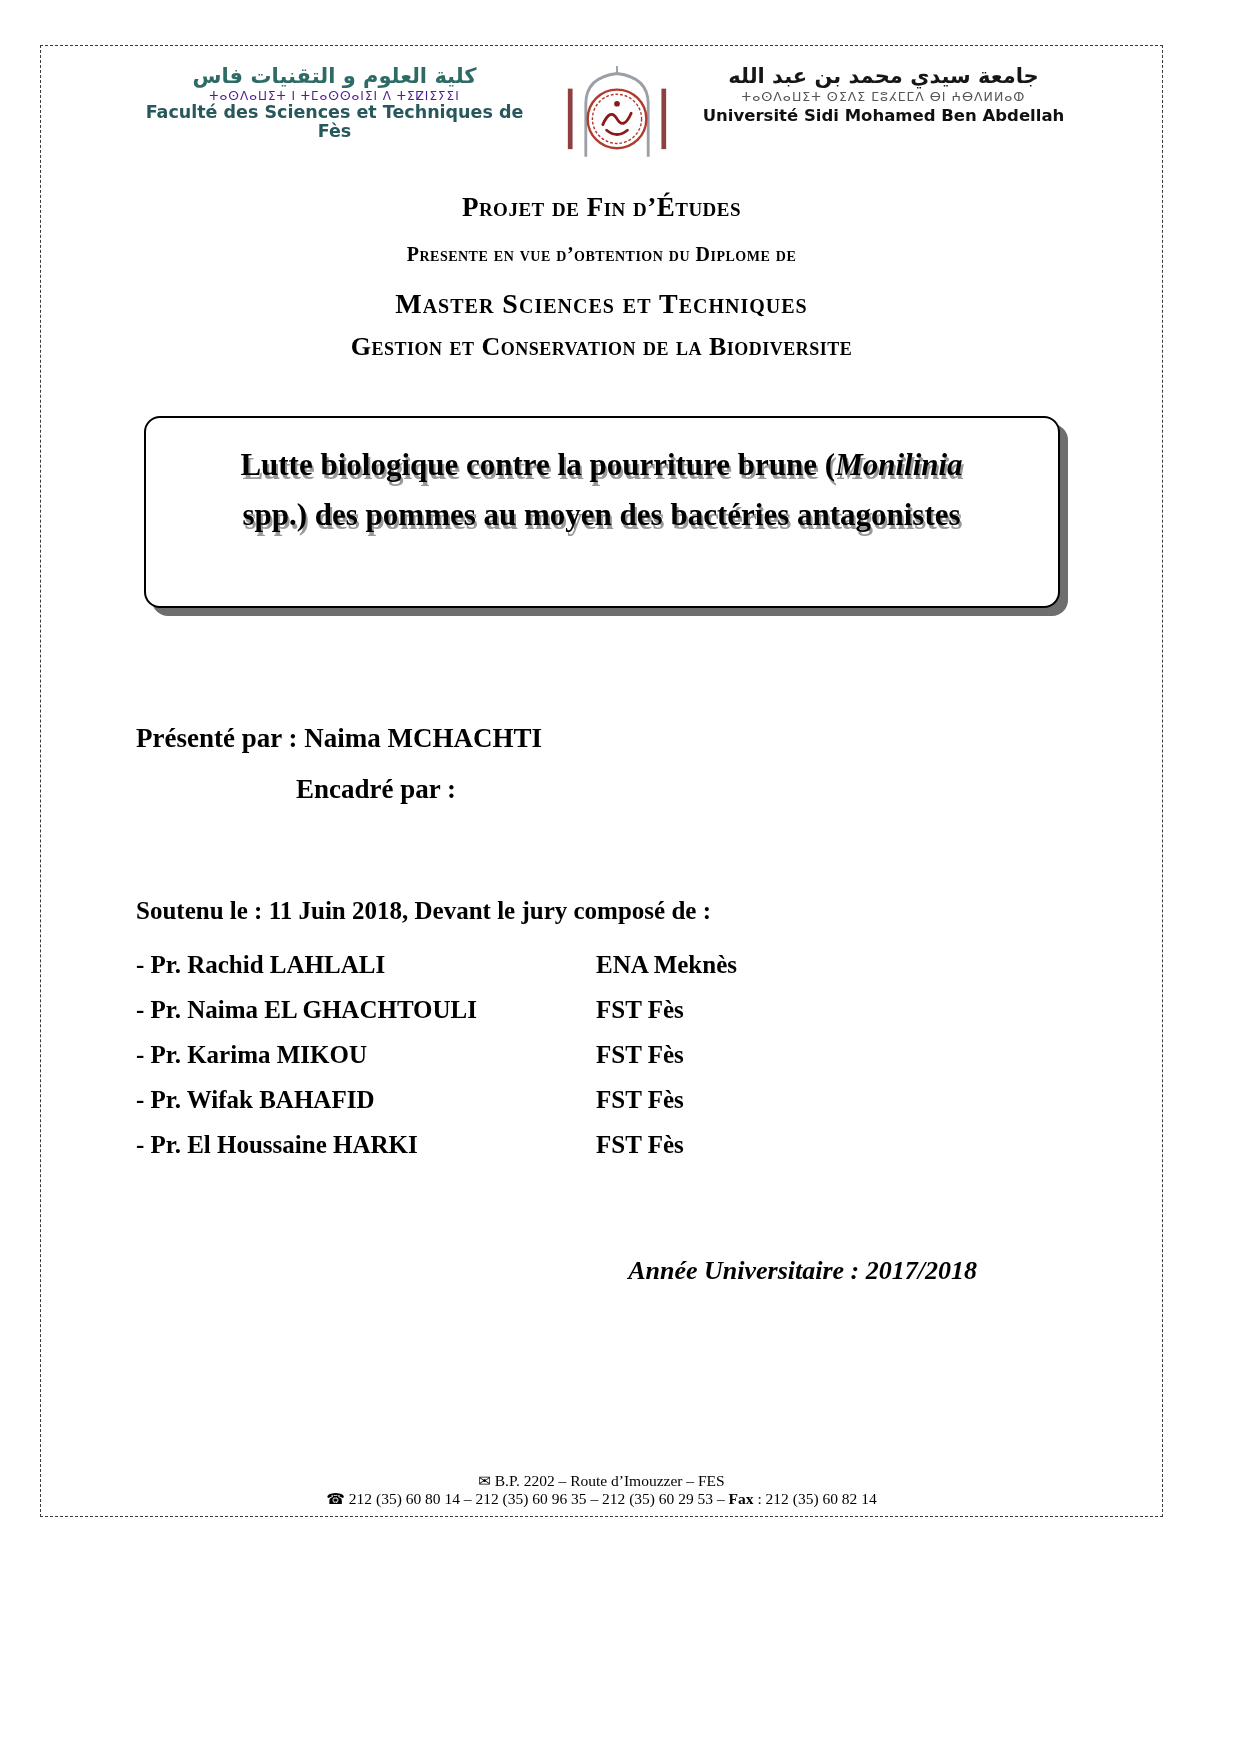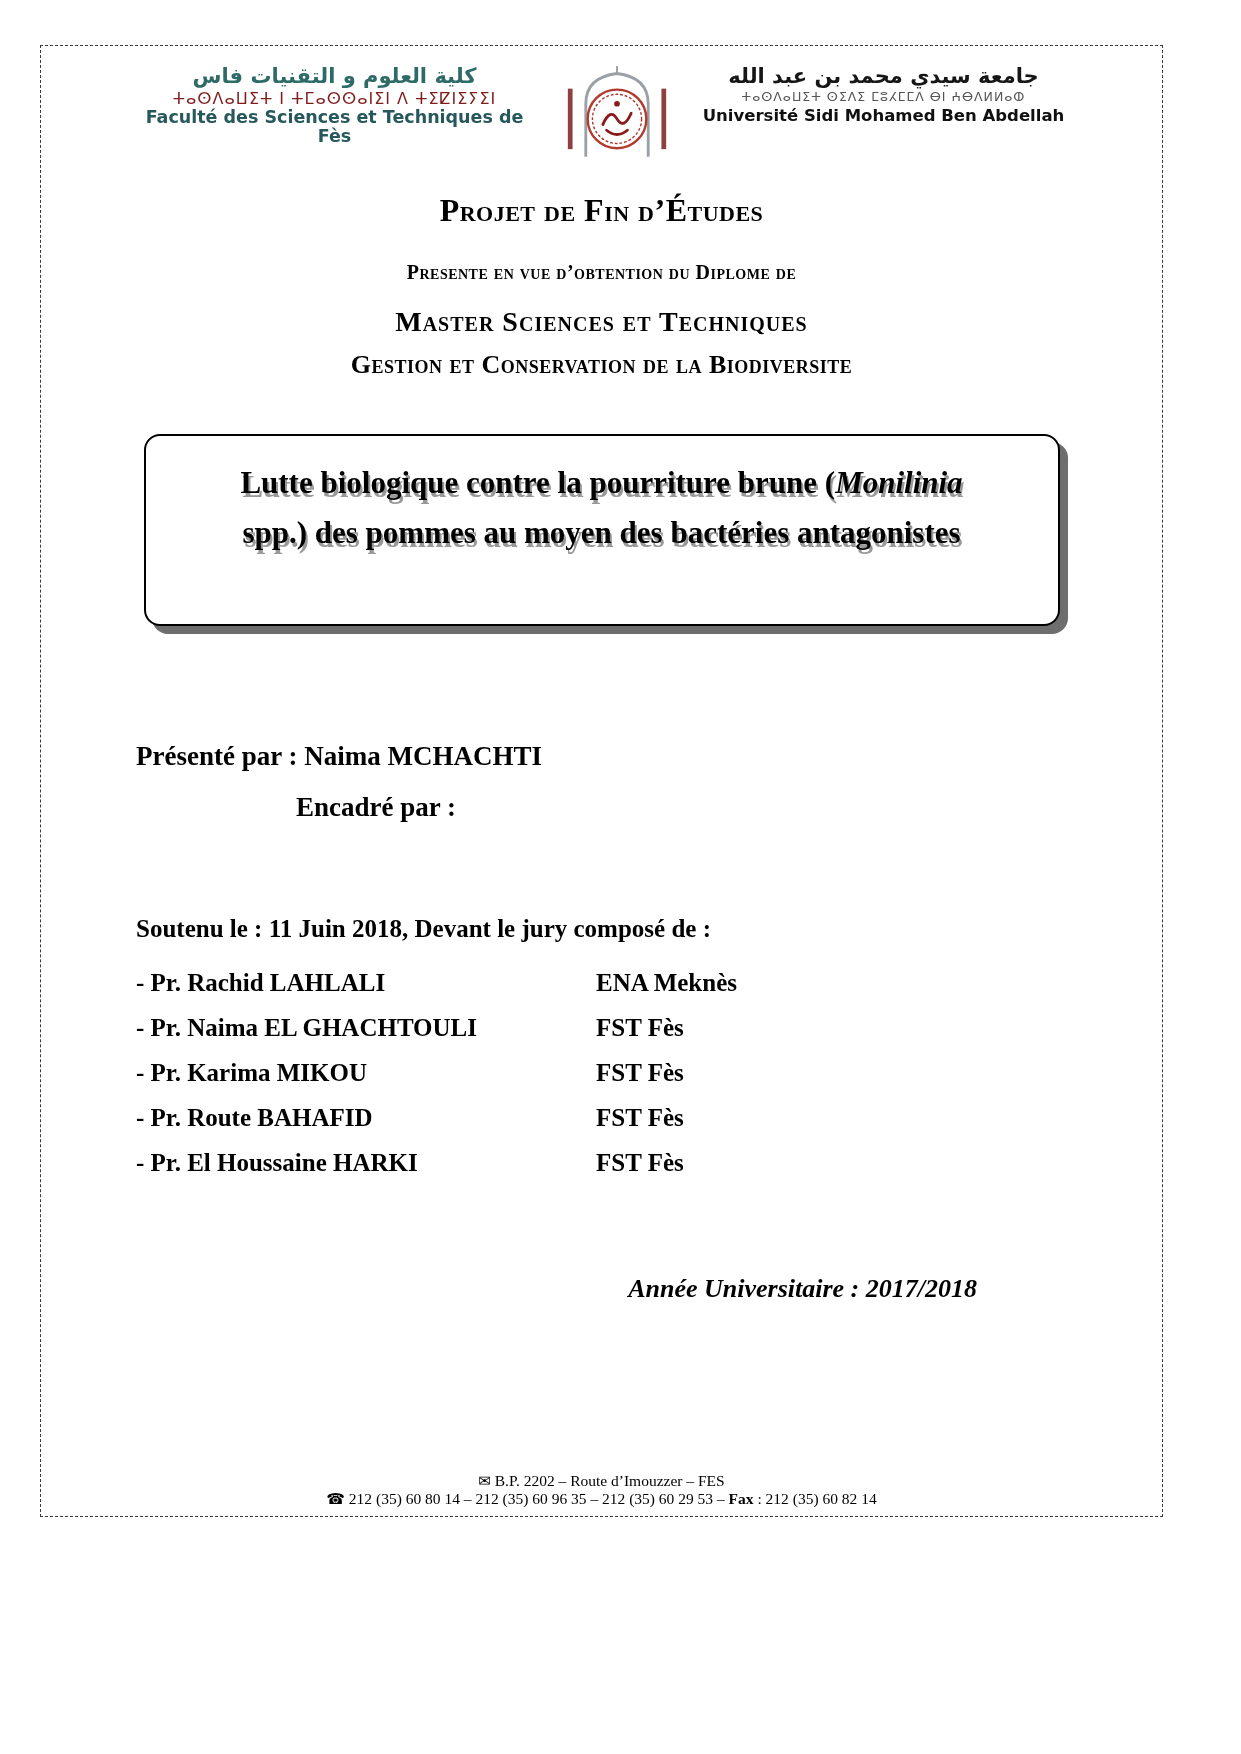--- a/index.html
+++ b/index.html
@@ -17,30 +17,30 @@
     position:absolute; left:40px; top:45px;
     width:1123px; height:1472px;
     border:1px dashed #3a3a3a;
   }
 
   
   .header { padding-top:18px; display:flex; justify-content:center; align-items:flex-start; gap:30px; }
   .header-left  { width:400px; text-align:center; font-family:"DejaVu Sans", sans-serif; }
   .header-right { width:370px; text-align:center; font-family:"DejaVu Sans", sans-serif; }
   .hl-arabic   { font-size:21px; line-height:1.2; color:#2e6b66; font-weight:bold; }
-  .hl-tifinagh { font-size:16px; letter-spacing:1px; color:#7f1d1d; }
+  .hl-tifinagh { font-size:12px; letter-spacing:1px; color:#4c1d95; }
   .hl-french   { font-size:17.5px; font-weight:bold; color:#27585c; line-height:1.1; }
   .hr-arabic   { font-size:21px; line-height:1.2; color:#161616; font-weight:bold; }
   .hr-tifinagh { font-size:12.5px; letter-spacing:1px; color:#555; }
   .hr-french   { font-size:16.5px; font-weight:bold; color:#101010; margin-top:2px; }
   .logo-wrap { width:104px; flex:0 0 auto; }
 
   
   .titles { margin-top:18px; text-align:center; font-variant:small-caps; font-weight:bold; }
-  .h-line1 { font-size:32px; letter-spacing:0.5px; margin-bottom:32px; }
+  .h-line1 { font-size:27px; letter-spacing:0.5px; margin-bottom:20px; }
   .h-line2 { font-size:20px; letter-spacing:0.5px; margin-bottom:22px; }
   .h-line3 { font-size:28px; letter-spacing:1px;   margin-bottom:12px; }
   .h-line4 { font-size:26px; letter-spacing:0.5px; }
 
   
   .title-box {
     width:916px; margin:54px auto 0;
     border:2.5px solid #000; border-radius:16px;
     box-shadow:8px 8px 0 #6e6e6e;
     padding:22px 20px 66px;
@@ -141,21 +141,21 @@
       </div>
       <div class="jury-row">
         <div class="jury-name">- Pr. Naima EL GHACHTOULI</div>
         <div class="jury-aff">FST Fès</div>
       </div>
       <div class="jury-row">
         <div class="jury-name">- Pr. Karima MIKOU</div>
         <div class="jury-aff">FST Fès</div>
       </div>
       <div class="jury-row">
-        <div class="jury-name">- Pr. Route  BAHAFID</div>
+        <div class="jury-name">- Pr. Wifak  BAHAFID</div>
         <div class="jury-aff">FST Fès</div>
       </div>
       <div class="jury-row">
         <div class="jury-name">- Pr. El Houssaine HARKI</div>
         <div class="jury-aff">FST Fès</div>
       </div>
     </div>
 
     <div class="year">Année Universitaire : 2017/2018</div>
 

